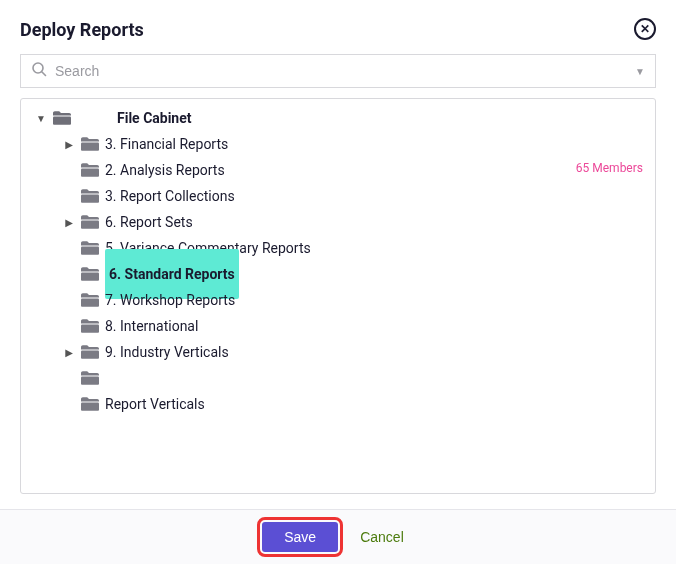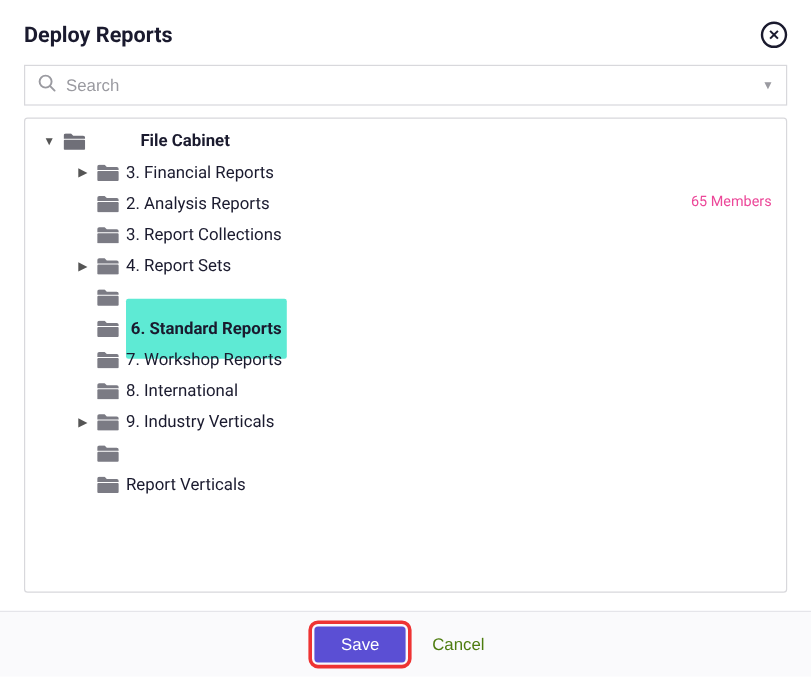--- a/index.html
+++ b/index.html
@@ -208,30 +208,31 @@
           <span class="node-label">3. Report Collections</span>
         </div>
         <div class="node indent-1">
           <span class="expander">▶</span>
           <span class="folder-icon">
             <svg width="18" height="14" viewBox="0 0 18 14">
               <path d="M0 2.2 C0 1 0.8 0.3 1.8 0.3 L6.2 0.3 L8 2.1 L16.2 2.1 C17.2 2.1 18 2.8 18 3.9 L18 4.6 L0 4.6 Z" fill="#7b7b84"></path>
               <rect x="0" y="5.4" width="18" height="8.4" rx="1" fill="#7b7b84"></rect>
             </svg>
           </span>
-          <span class="node-label">4. Report Sets</span>
-        </div>
-        <div class="node indent-1">
-          <span class="expander"></span>
-          <span class="folder-icon">
-            <svg width="18" height="14" viewBox="0 0 18 14">
-              <path d="M0 2.2 C0 1 0.8 0.3 1.8 0.3 L6.2 0.3 L8 2.1 L16.2 2.1 C17.2 2.1 18 2.8 18 3.9 L18 4.6 L0 4.6 Z" fill="#7b7b84"></path>
-              <rect x="0" y="5.4" width="18" height="8.4" rx="1" fill="#7b7b84"></rect>
-            </svg>
-          </span>
+          <span class="node-label">6. Report Sets</span>
+        </div>
+        <div class="node indent-1">
+          <span class="expander"></span>
+          <span class="folder-icon">
+            <svg width="18" height="14" viewBox="0 0 18 14">
+              <path d="M0 2.2 C0 1 0.8 0.3 1.8 0.3 L6.2 0.3 L8 2.1 L16.2 2.1 C17.2 2.1 18 2.8 18 3.9 L18 4.6 L0 4.6 Z" fill="#7b7b84"></path>
+              <rect x="0" y="5.4" width="18" height="8.4" rx="1" fill="#7b7b84"></rect>
+            </svg>
+          </span>
+          <span class="node-label">5. Variance Commentary Reports</span>
         </div>
         <div class="node indent-1 selected">
           <span class="expander"></span>
           <span class="folder-icon">
             <svg width="18" height="14" viewBox="0 0 18 14">
               <path d="M0 2.2 C0 1 0.8 0.3 1.8 0.3 L6.2 0.3 L8 2.1 L16.2 2.1 C17.2 2.1 18 2.8 18 3.9 L18 4.6 L0 4.6 Z" fill="#7b7b84"></path>
               <rect x="0" y="5.4" width="18" height="8.4" rx="1" fill="#7b7b84"></rect>
             </svg>
           </span>
           <span class="node-label">6. Standard Reports</span>

